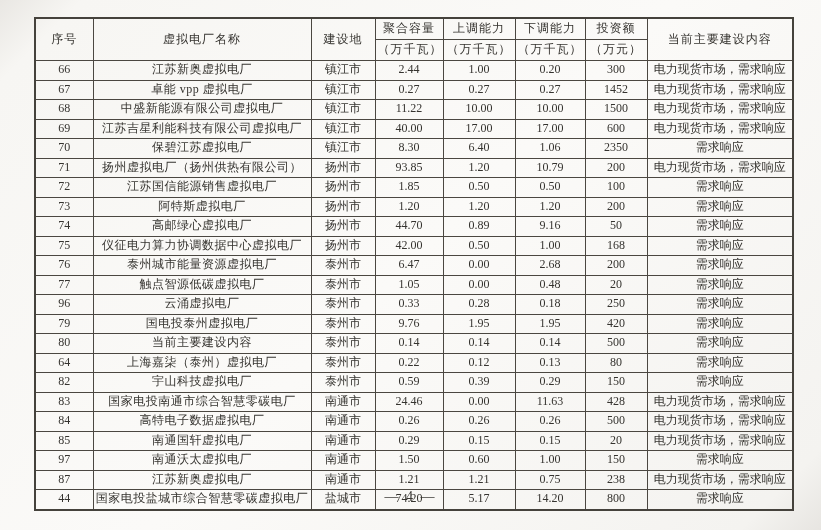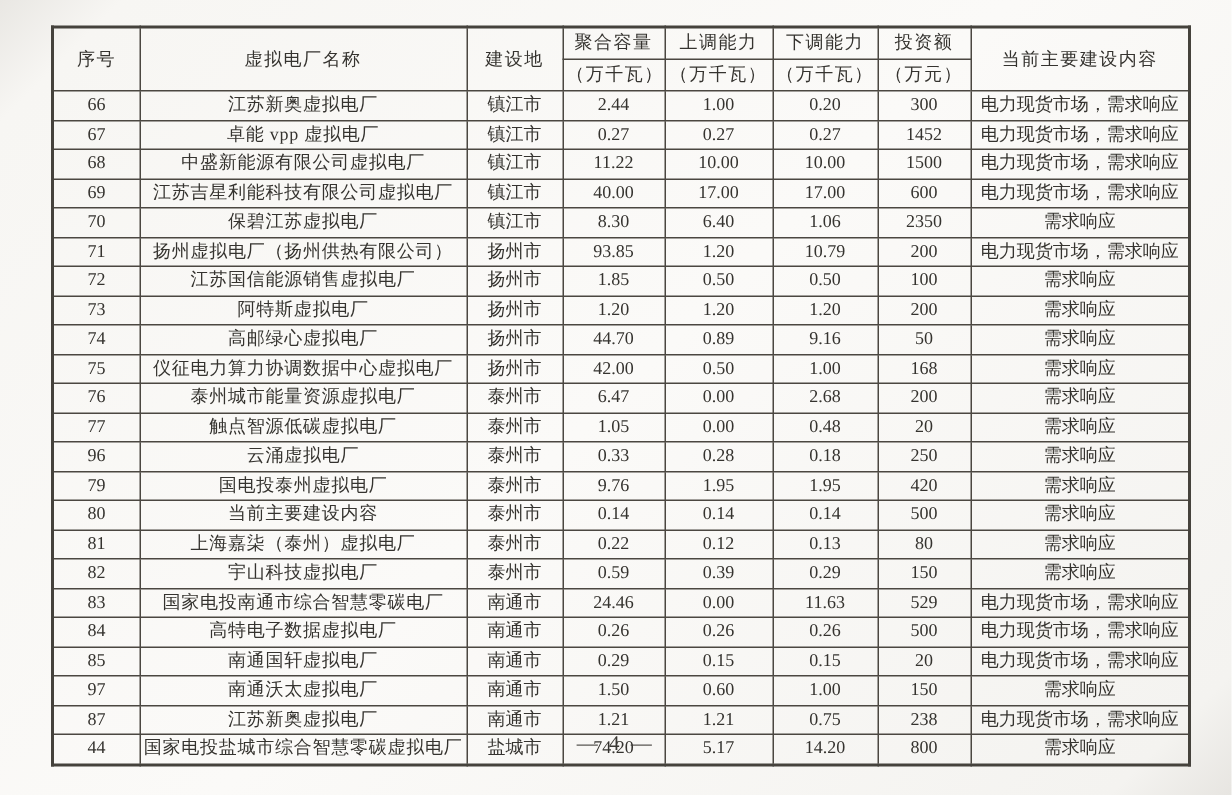--- a/index.html
+++ b/index.html
@@ -254,21 +254,21 @@
             <td class="col-num">80</td>
             <td class="col-name">当前主要建设内容</td>
             <td class="col-city">泰州市</td>
             <td class="col-num">0.14</td>
             <td class="col-num">0.14</td>
             <td class="col-num">0.14</td>
             <td class="col-num">500</td>
             <td class="col-content">需求响应</td>
           </tr>
           <tr>
-            <td class="col-num">81</td>
+            <td class="col-num">64</td>
             <td class="col-name">上海嘉柒（泰州）虚拟电厂</td>
             <td class="col-city">泰州市</td>
             <td class="col-num">0.22</td>
             <td class="col-num">0.12</td>
             <td class="col-num">0.13</td>
             <td class="col-num">80</td>
             <td class="col-content">需求响应</td>
           </tr>
           <tr>
             <td class="col-num">82</td>
@@ -280,21 +280,21 @@
             <td class="col-num">150</td>
             <td class="col-content">需求响应</td>
           </tr>
           <tr>
             <td class="col-num">83</td>
             <td class="col-name">国家电投南通市综合智慧零碳电厂</td>
             <td class="col-city">南通市</td>
             <td class="col-num">24.46</td>
             <td class="col-num">0.00</td>
             <td class="col-num">11.63</td>
-            <td class="col-num">529</td>
+            <td class="col-num">428</td>
             <td class="col-content">电力现货市场，需求响应</td>
           </tr>
           <tr>
             <td class="col-num">84</td>
             <td class="col-name">高特电子数据虚拟电厂</td>
             <td class="col-city">南通市</td>
             <td class="col-num">0.26</td>
             <td class="col-num">0.26</td>
             <td class="col-num">0.26</td>
             <td class="col-num">500</td>

